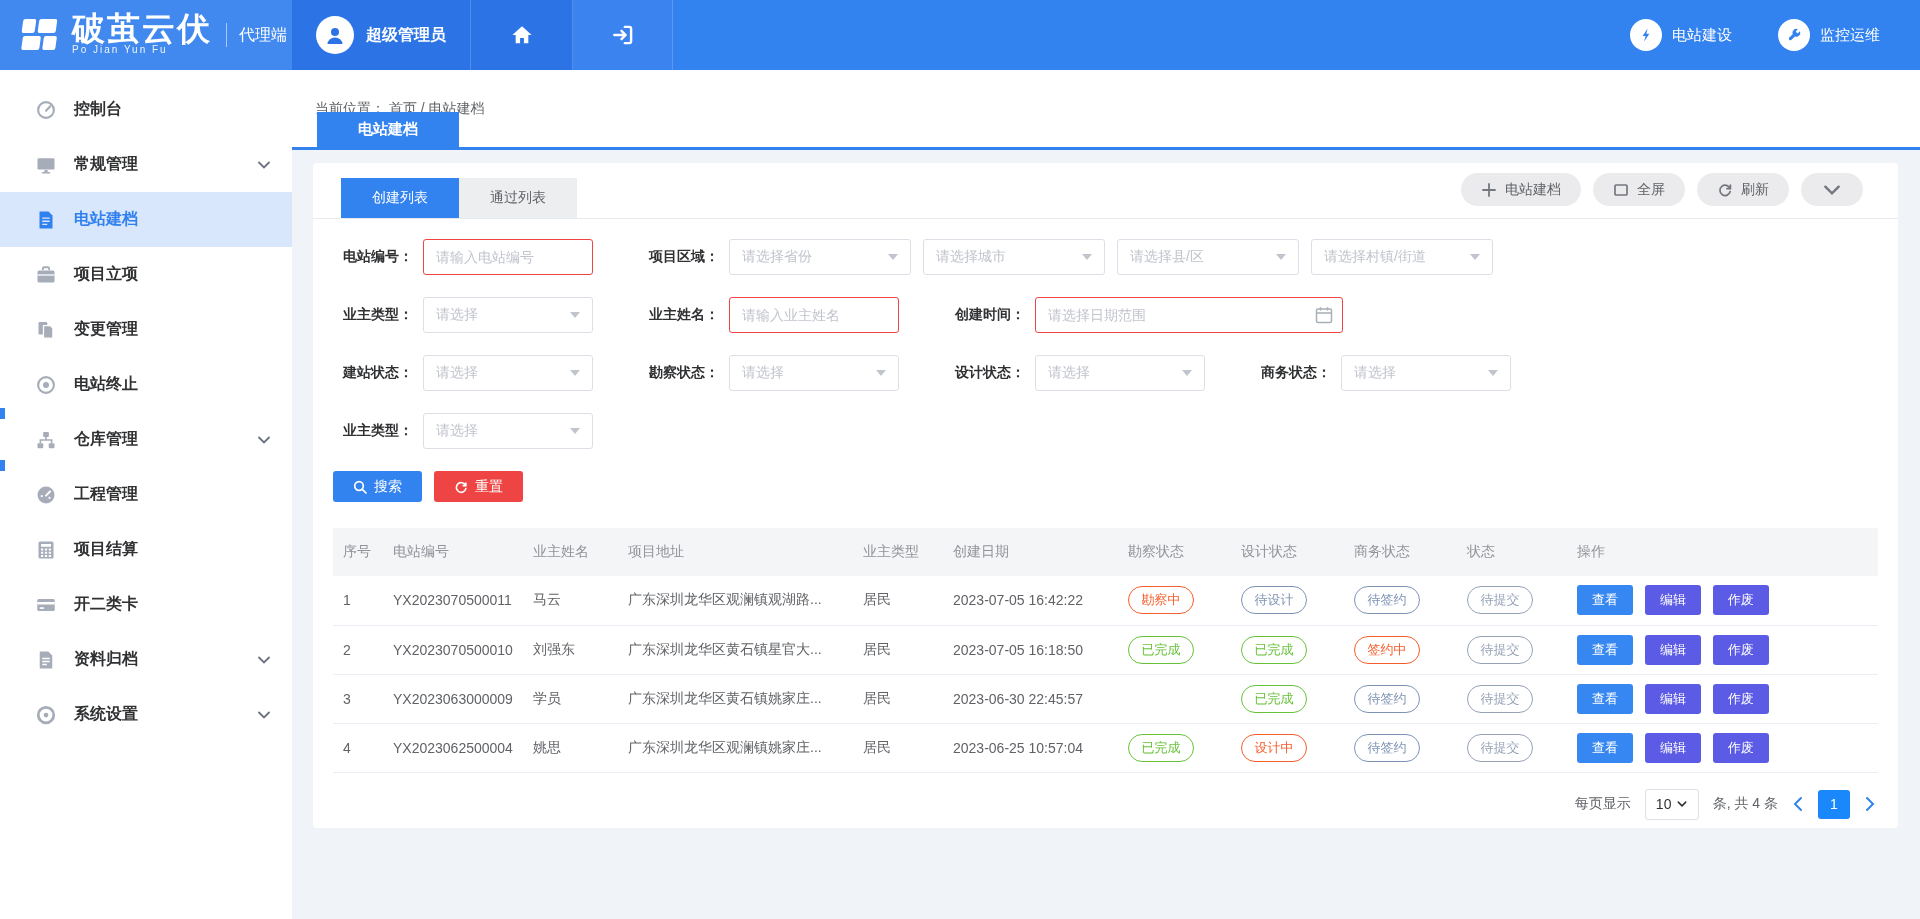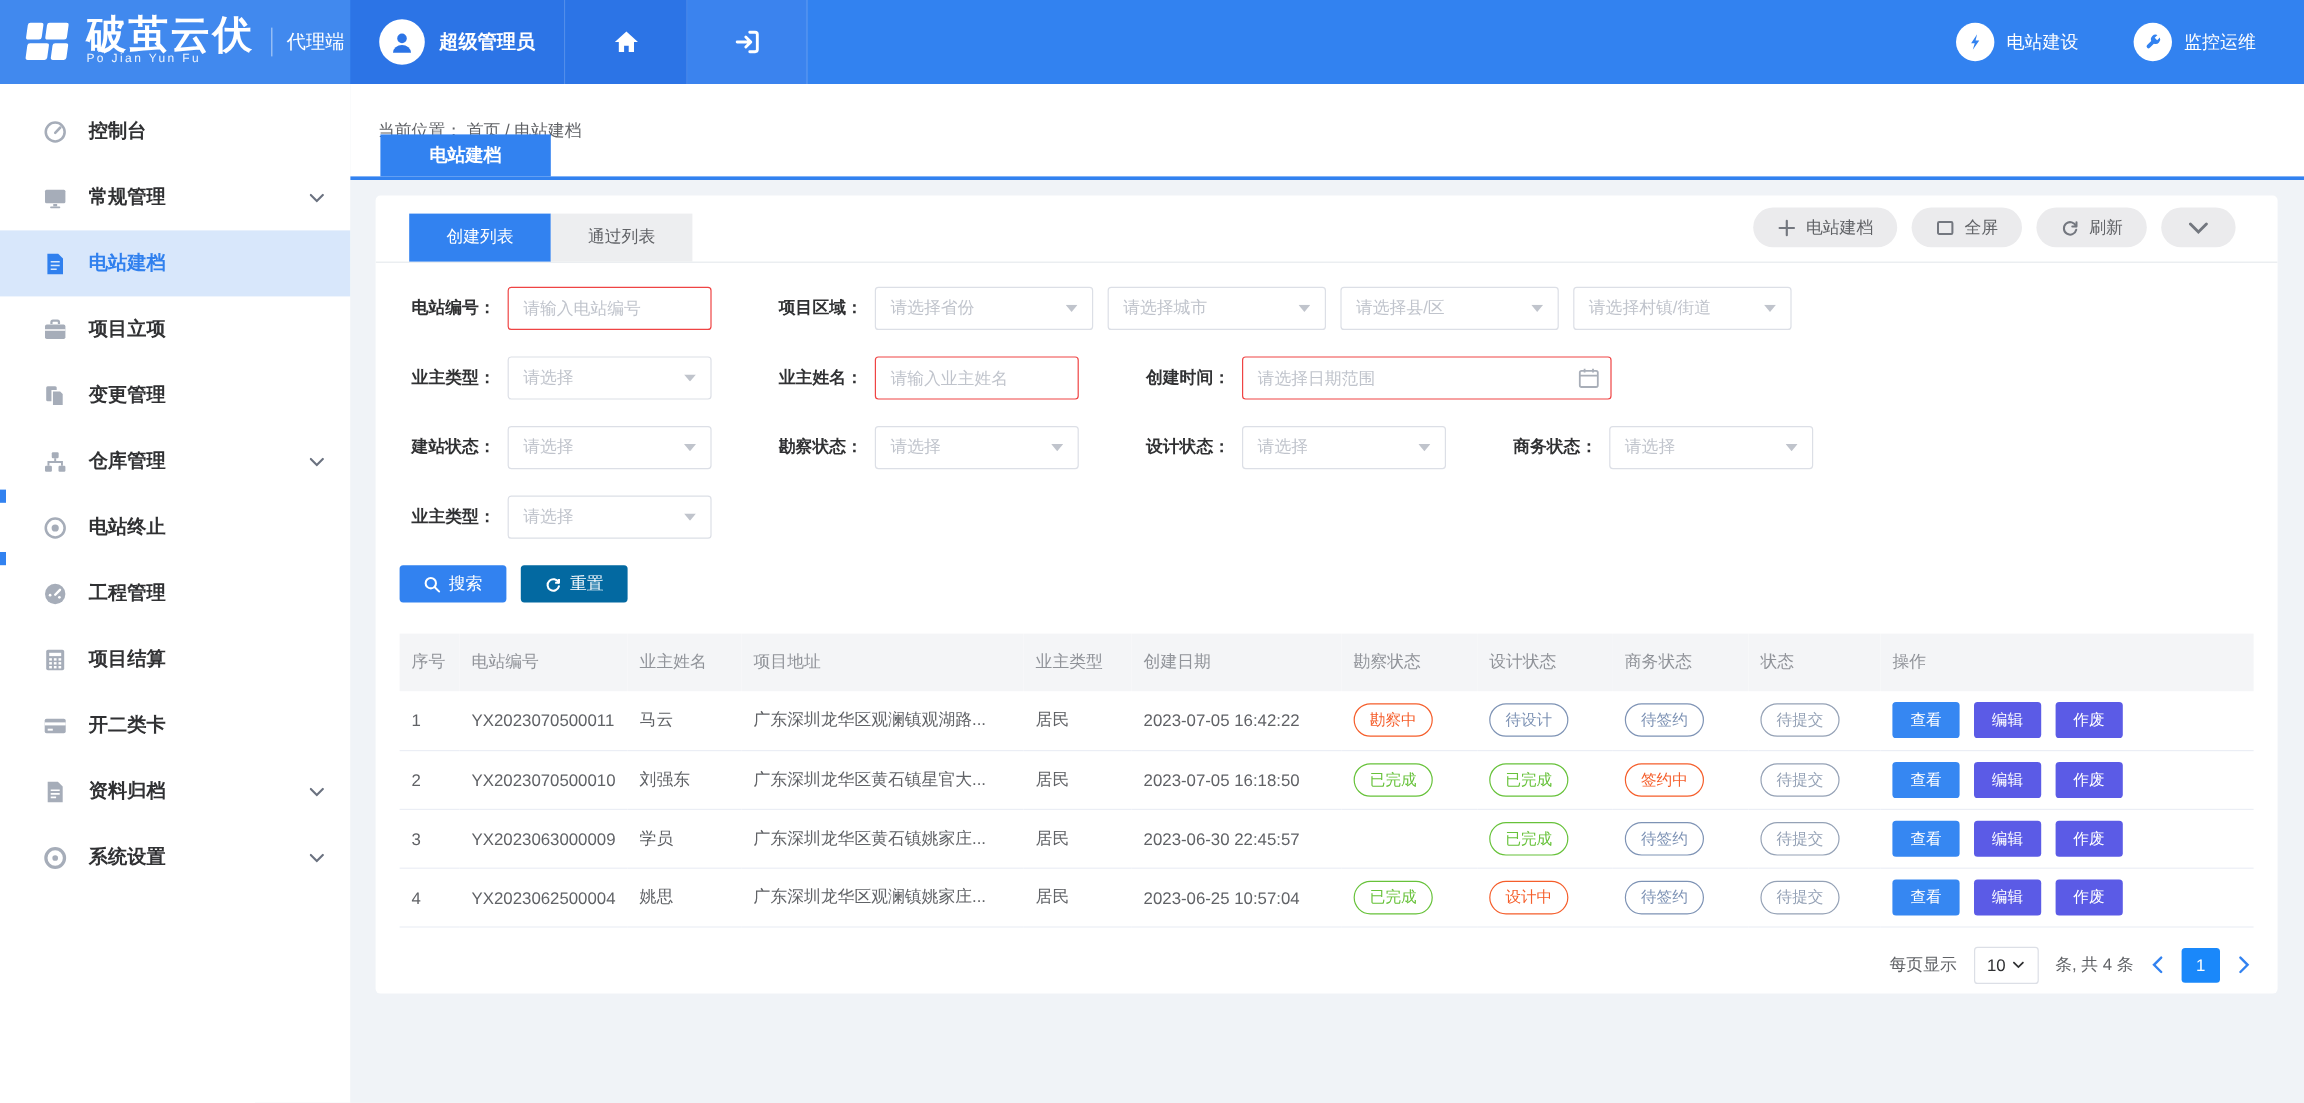--- a/index.html
+++ b/index.html
@@ -67,21 +67,21 @@
   .sel .ph { font-size:14px; color:#C0C4CC; }
   .sel .car { width:10px; height:6px; color:#C0C4CC; flex:none; }
   .sel.w182 { width:182px; margin-right:12px; }
   .sel.w182:last-child { margin-right:0; }
   .date-wrap { position:relative; }
   .date-wrap .cal { position:absolute; right:10px; top:9px; width:18px; height:18px; color:#A8AEB8; }
 
   .actions { display:flex; gap:12px; padding:4px 0 0 20px; }
   .btn { height:31px; border:none; border-radius:3px; font-size:14px; color:#fff; display:flex; align-items:center; gap:7px; padding:0 20px; cursor:pointer; font-family:inherit; }
   .btn.search { background:#3282F0; }
-  .btn.reset { background:#0369a1; }
+  .btn.reset { background:#ef4444; }
   .btn .bic { width:14px; height:14px; color:#fff; }
 
   
   .tbl { margin:26px 20px 0 20px; width:1545px; border-collapse:collapse; table-layout:fixed; }
   .tbl th { background:#F4F5F7; height:48px; font-size:14px; font-weight:normal; color:#909399; text-align:left; padding:0 10px; }
   .tbl td { height:49px; border-bottom:1px solid #EBEEF5; font-size:14px; color:#606266; padding:0 10px; }
   .badge { display:inline-block; min-width:66px; padding:4px 12px; border:1px solid; border-radius:14px; font-size:13px; text-align:center; background:#fff; }
   .badge[data-variant="orange"] { color:#F55E2B; border-color:#F55E2B; }
   .badge[data-variant="green"]  { color:#67C23A; border-color:#67C23A; }
   .badge[data-variant="blue"]   { color:#7E93B5; border-color:#7E93B5; }
@@ -207,37 +207,37 @@
     <div class="side-item">
       <svg class="ic" viewBox="0 0 16 16">
         <rect x="2" y="1.5" width="7" height="10" rx="1" fill="currentColor"></rect>
         <path d="M6 4.5 H11.5 L13.5 6.5 V14.5 H6 Z" fill="currentColor" stroke="#ffffff" stroke-width="1"></path>
       </svg>
       <span class="lbl">变更管理</span>
     </div>
 
     <div class="side-item">
       <svg class="ic" viewBox="0 0 16 16">
+        <circle cx="8" cy="8" r="6.3" fill="none" stroke="currentColor" stroke-width="1.7"></circle>
+        <circle cx="8" cy="8" r="2.4" fill="currentColor"></circle>
+      </svg>
+      <span class="lbl">电站终止</span>
+    </div>
+
+    <div class="side-item">
+      <svg class="ic" viewBox="0 0 16 16">
         <rect x="5.7" y="1.5" width="4.6" height="4" rx=".8" fill="currentColor"></rect>
         <rect x="1.2" y="10.5" width="4.6" height="4" rx=".8" fill="currentColor"></rect>
         <rect x="10.2" y="10.5" width="4.6" height="4" rx=".8" fill="currentColor"></rect>
         <path d="M8 5.5 V8 M3.5 10.5 V8 H12.5 V10.5" fill="none" stroke="currentColor" stroke-width="1.3"></path>
       </svg>
       <span class="lbl">仓库管理</span>
       <svg class="side-chevron" viewBox="0 0 12 8">
         <path d="M1 1.5 L6 6.5 L11 1.5" fill="none" stroke="currentColor" stroke-width="1.8" stroke-linecap="round"></path>
       </svg>
-    </div>
-
-    <div class="side-item">
-      <svg class="ic" viewBox="0 0 16 16">
-        <circle cx="8" cy="8" r="6.3" fill="none" stroke="currentColor" stroke-width="1.7"></circle>
-        <circle cx="8" cy="8" r="2.4" fill="currentColor"></circle>
-      </svg>
-      <span class="lbl">电站终止</span>
     </div>
 
     <div class="side-item">
       <svg class="ic" viewBox="0 0 16 16">
         <circle cx="8" cy="8" r="6.8" fill="currentColor"></circle>
         <path d="M8 8.5 L11.2 5.2" stroke="#ffffff" stroke-width="1.6" stroke-linecap="round"></path>
         <circle cx="4.6" cy="8.8" r=".9" fill="#ffffff"></circle>
         <circle cx="10.8" cy="10.2" r=".9" fill="#ffffff"></circle>
       </svg>
       <span class="lbl">工程管理</span>

